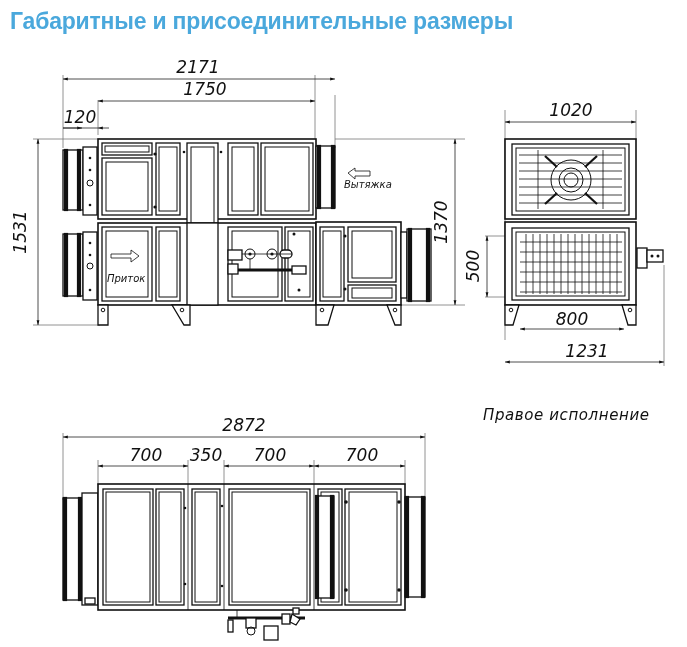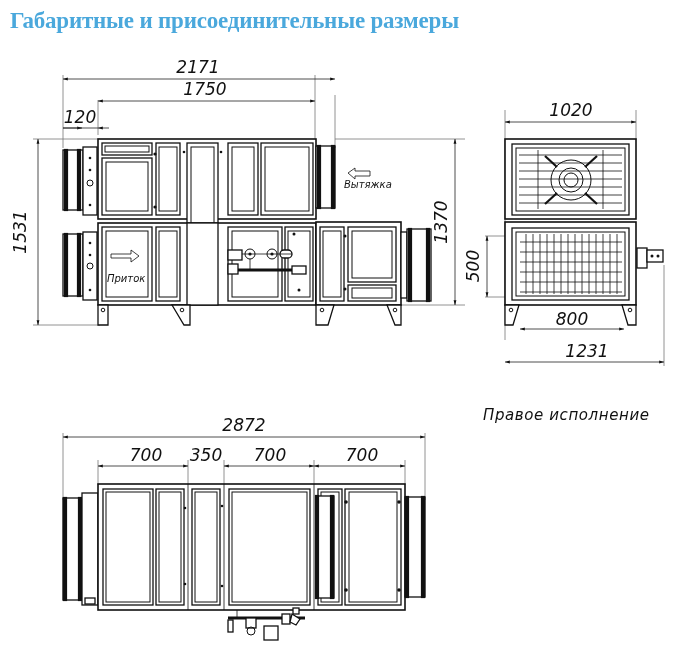--- a/index.html
+++ b/index.html
@@ -1,17 +1,17 @@
 <!DOCTYPE html>
 <html style="--accent: #4aa8dc;"><head>
 <meta charset="utf-8">
 <style>
   html, body { margin:0; padding:0; background:#ffffff; }
   body { width:687px; height:647px; position:relative; overflow:hidden; font-family:"Liberation Sans", sans-serif; }
-  .title { position:absolute; left:10px; top:8px; font-size:23px; font-weight:bold; color:var(--accent); letter-spacing:-0.2px; margin:0;font-family:Liberation Serif, serif; }
+  .title { position:absolute; left:10px; top:8px; font-size:23px; font-weight:bold; color:var(--accent); letter-spacing:-0.2px; margin:0; }
   svg.drawing { position:absolute; left:0; top:0; }
   .dim { font-family:"DejaVu Sans", sans-serif; font-style:italic; font-size:17px; fill:#111; }
   .dimv { font-family:"DejaVu Sans", sans-serif; font-style:italic; font-size:17px; fill:#111; }
   .lbl { font-family:"DejaVu Sans", sans-serif; font-style:italic; font-size:10px; fill:#111; }
   .caption { font-family:"DejaVu Sans", sans-serif; font-style:italic; font-size:15px; fill:#111; letter-spacing:0.6px; }
   .dl { stroke:#222; stroke-width:0.8; fill:none; }
   .ext { stroke:#777; stroke-width:0.8; fill:none; }
   .body { stroke:#111; stroke-width:1.6; fill:#fff; }
   .pnl { stroke:#111; stroke-width:1.3; fill:#fff; }
   .pin { stroke:#111; stroke-width:1; fill:none; }

